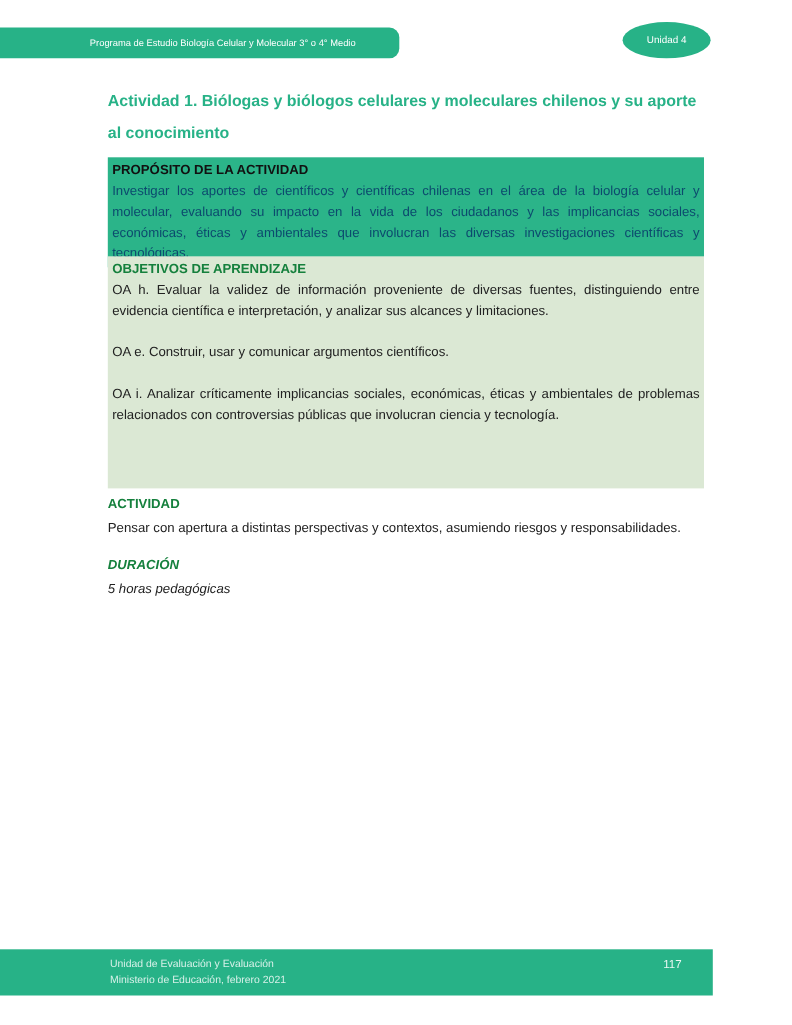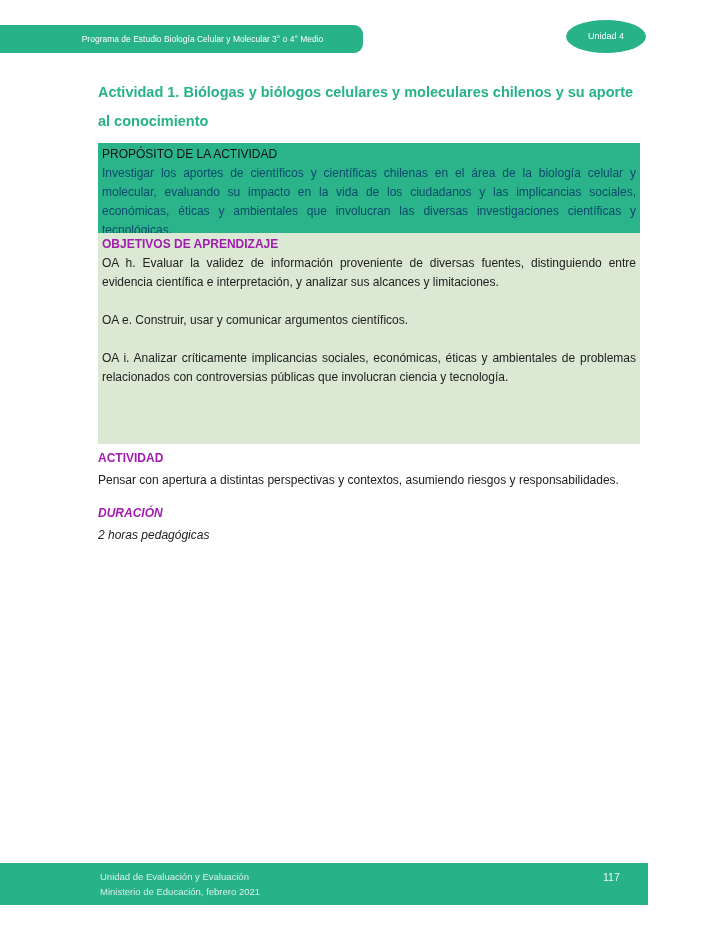--- a/index.html
+++ b/index.html
@@ -59,40 +59,40 @@
   }
 
   
   .proposito {
     top: 143px;
     background: #2bb489;
     padding: 2px 4px 3px 4px;
   }
   .proposito .box-heading {
     color: #111111;
-    font-weight: normal;
+    font-weight: bold;
     font-size: 12px;
     line-height: 19px;
   }
   .proposito .box-body {
     color: #0c4a6e;
     font-size: 12px;
     line-height: 19px;
     text-align: justify;
   }
 
   
   .objetivos {
     top: 233px;
     background: #dbe8d4;
     padding: 2px 4px 4px 4px;
     min-height: 211px;
   }
   .green-heading {
-    color: #a21caf;
+    color: #15803d;
     font-weight: bold;
     font-size: 12px;
     line-height: 19px;
   }
   .oa-item {
     font-size: 12px;
     line-height: 19px;
     text-align: justify;
     margin-top: 19px;
   }
@@ -151,21 +151,21 @@
     <p class="oa-item">OA i. Analizar críticamente implicancias sociales, económicas, éticas y ambientales de problemas relacionados con controversias públicas que involucran ciencia y tecnología.</p>
   </section>
 
   <section class="content-box actitudes">
     <div class="green-heading">ACTIVIDAD</div>
     <p class="plain-body">Pensar con apertura a distintas perspectivas y contextos, asumiendo riesgos y responsabilidades.</p>
   </section>
 
   <section class="content-box duracion">
     <div class="green-heading">DURACIÓN</div>
-    <p class="plain-body">2 horas pedagógicas</p>
+    <p class="plain-body">5 horas pedagógicas</p>
   </section>
 
   <footer class="footer-bar">
     <div class="footer-org">
       <div>Unidad de Evaluación y Evaluación</div>
       <div>Ministerio de Educación, febrero 2021</div>
     </div>
     <div class="page-number">117</div>
   </footer>
 

